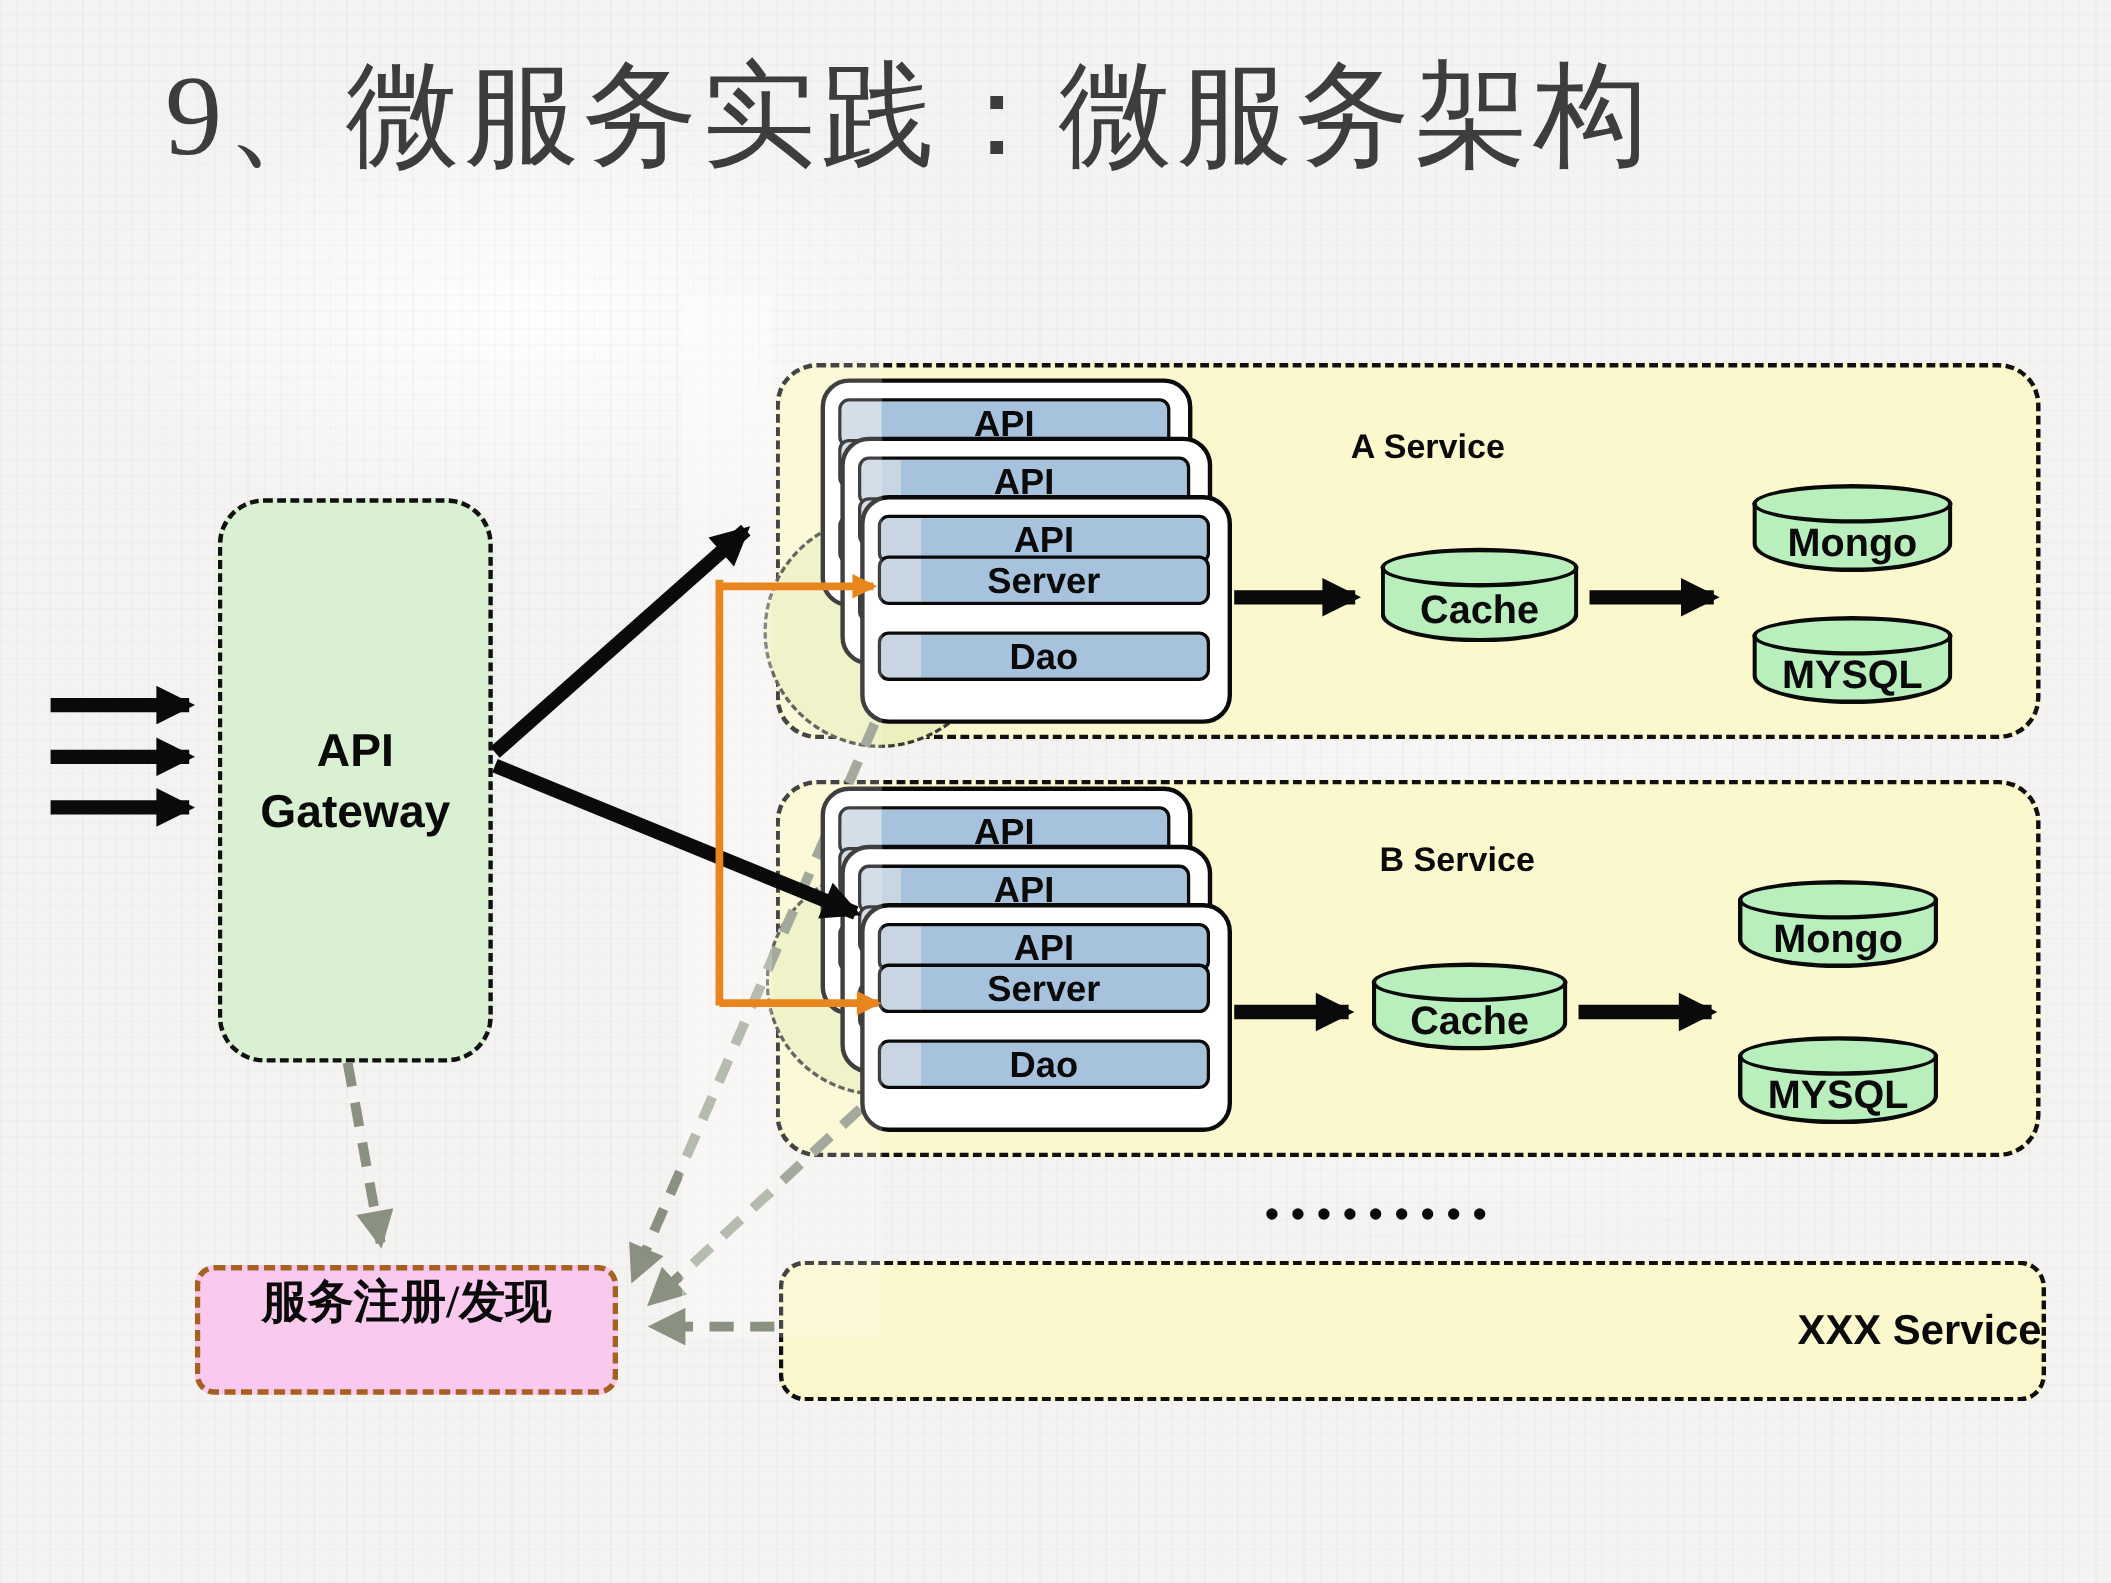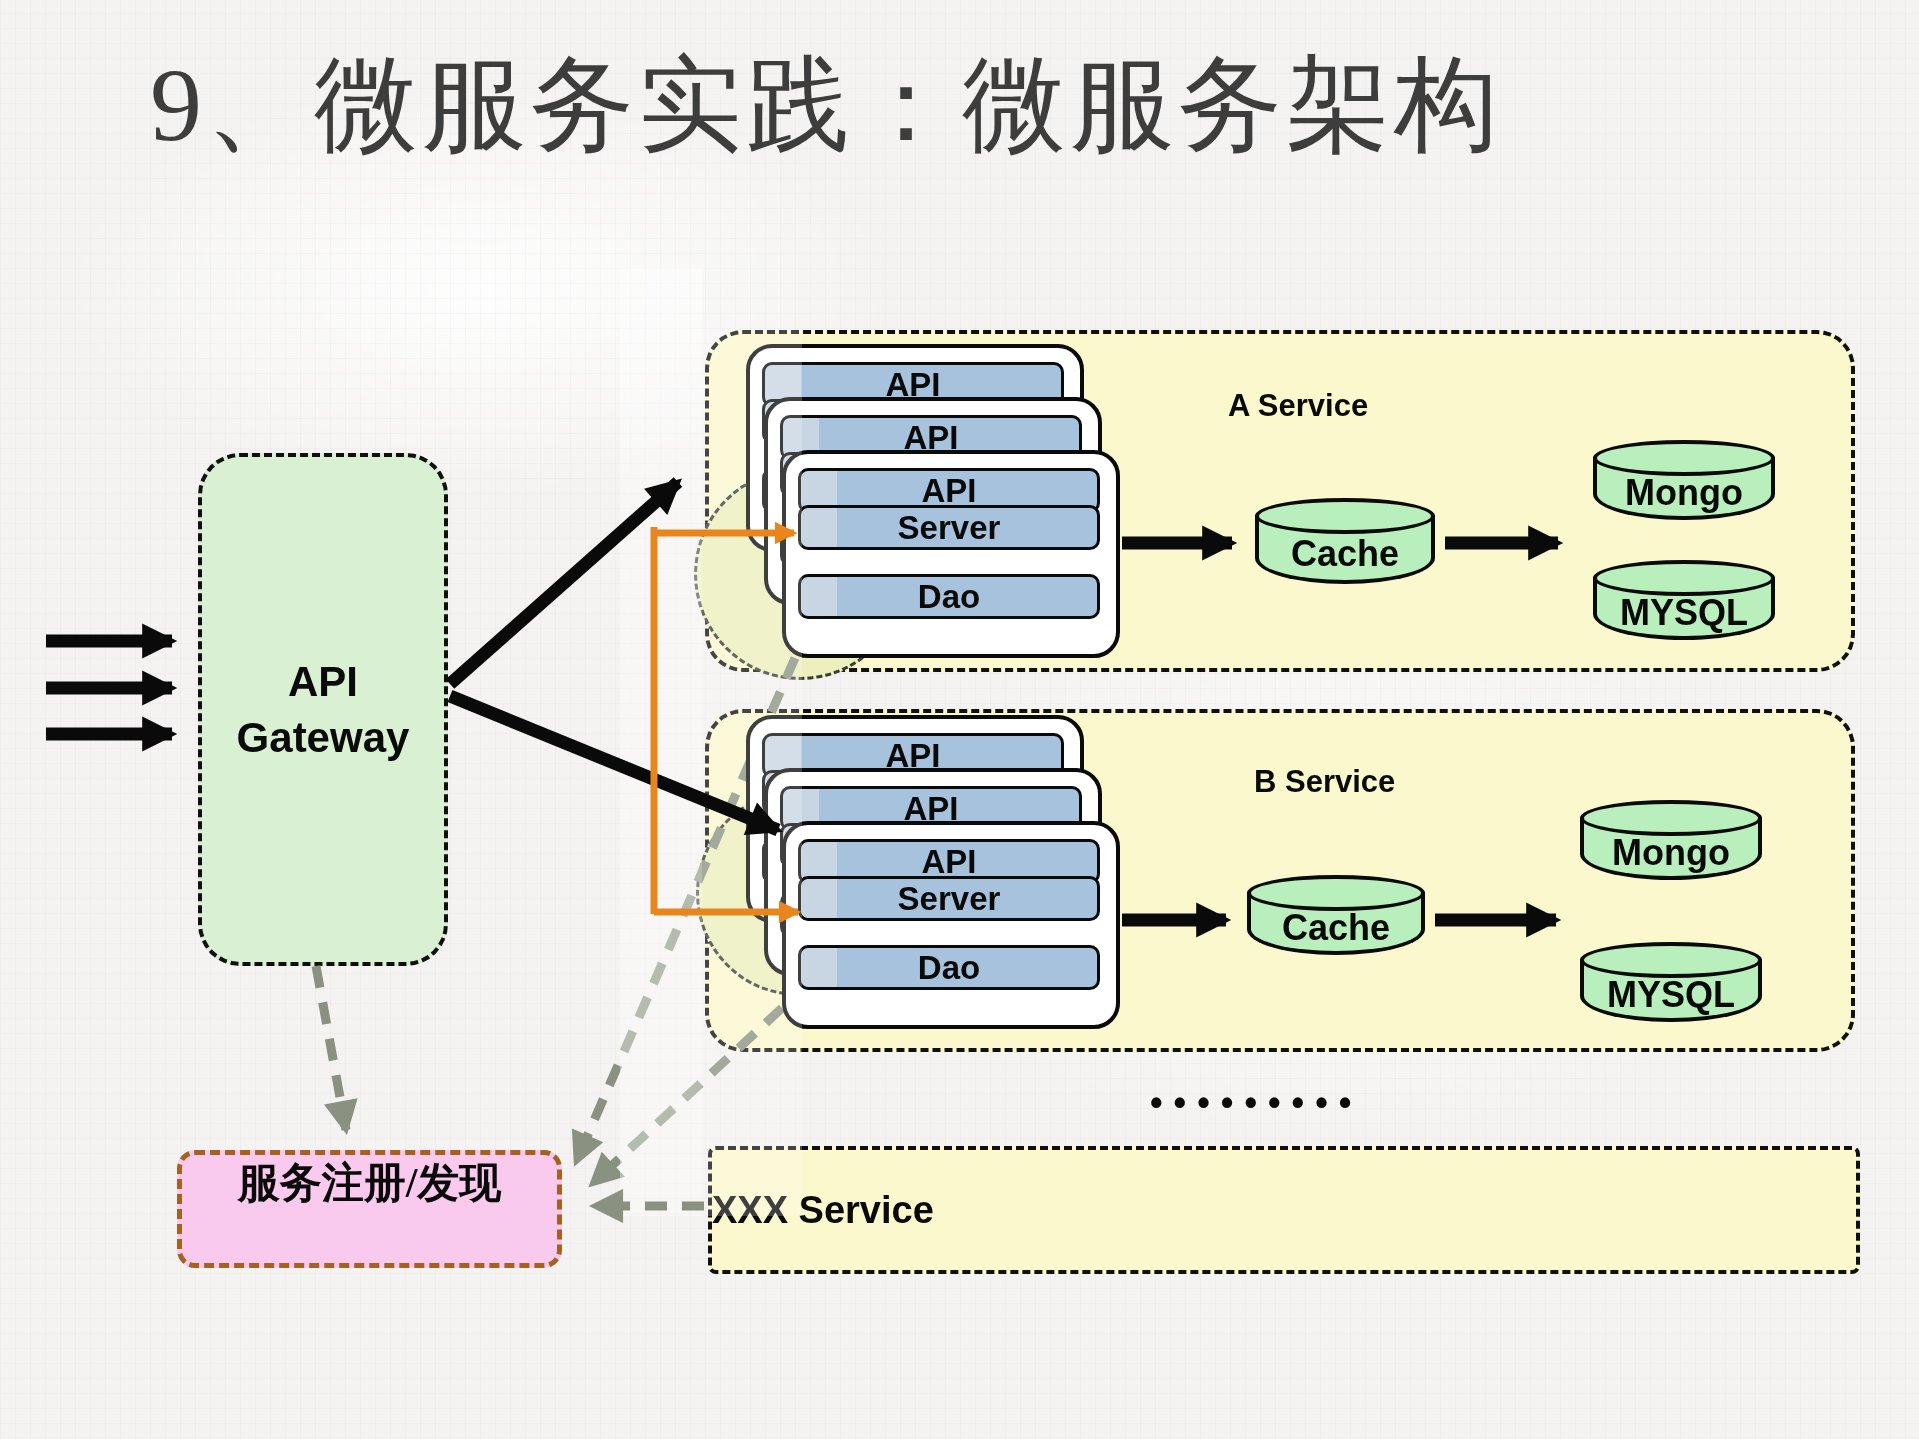--- a/index.html
+++ b/index.html
@@ -28,22 +28,22 @@
     font-weight:bold;font-size:31px;color:#0a0a0a;z-index:5;white-space:nowrap;
   }
   .gateway{
     left:198px;top:453px;width:242px;height:505px;
     background:#D9F1D2;border:4px dashed #101010;border-radius:42px;
     display:flex;flex-direction:column;align-items:center;justify-content:center;
     z-index:4;font-weight:bold;font-size:42px;color:#0a0a0a;line-height:1.32;
   }
   .xxx-box{
     left:708px;top:1146px;width:1144px;height:120px;
-    background:#FBF8CD;border:4px dashed #101010;border-radius:8px;
-    display:flex;align-items:center;justify-content:flex-start;
+    background:#FBF8CD;border:4px dashed #101010;border-radius:24px;
+    display:flex;align-items:center;justify-content:flex-end;
     z-index:4;font-weight:bold;font-size:38px;color:#0a0a0a;
   }
   .registry{
     left:177px;top:1150px;width:375px;height:108px;
     background:#FAC9EE;border:5px dashed #A4611F;border-radius:18px;
     display:flex;align-items:flex-start;justify-content:center;
     z-index:4;font-family:"Liberation Serif","DejaVu Serif",serif;
     font-weight:bold;font-size:42px;color:#0a0a0a;white-space:nowrap;
   }
   .blob{

